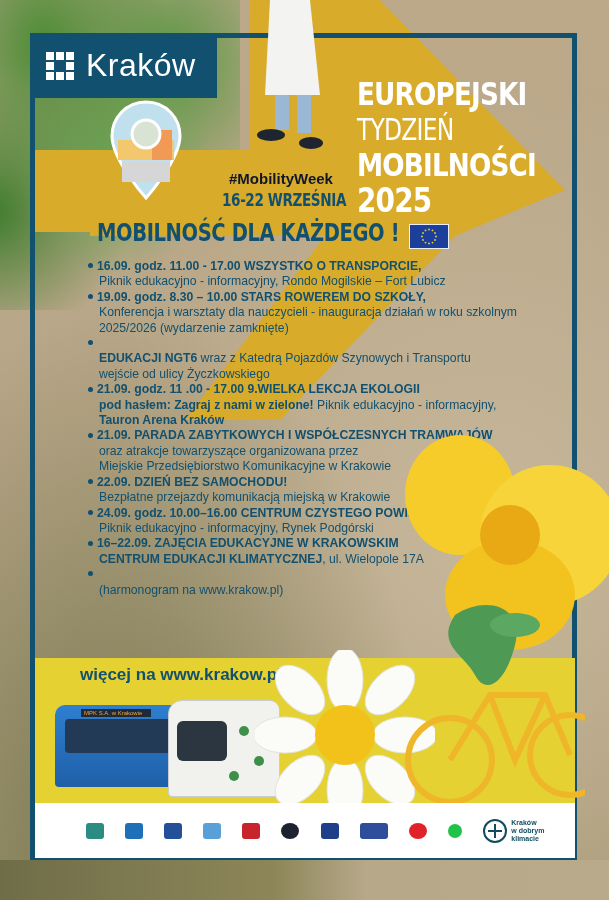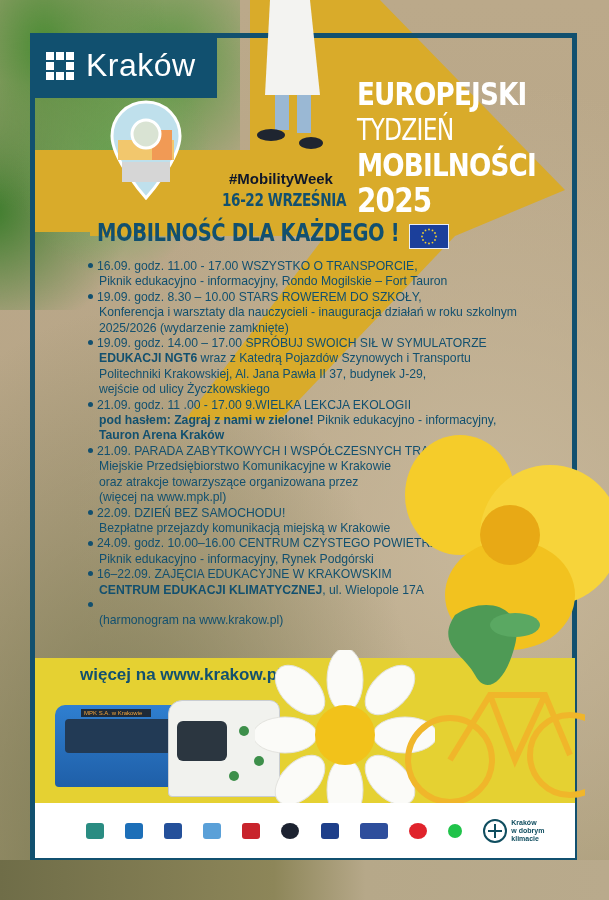--- a/index.html
+++ b/index.html
@@ -37,21 +37,21 @@
   .pin { position:absolute; left:108px; top:100px; width:76px; height:100px; }
   .hashtag { position:absolute; left:229px; top:170px; color:#0f172a; font-size:15px; font-weight:700; }
   .dates { position:absolute; left:222px; top:190px; color:#12506f; font-size:17px; font-weight:700;
     font-family:"DejaVu Sans", sans-serif; transform:scaleX(0.8); transform-origin:left; letter-spacing:-0.5px; }
   .tagline { position:absolute; left:97px; top:218px; color:#12506f; font-size:25px; font-weight:700;
     font-family:"DejaVu Sans", sans-serif; transform:scaleX(0.78); transform-origin:left; letter-spacing:-0.5px; white-space:nowrap; }
   .eu-flag { position:absolute; left:409px; top:224px; width:38px; height:23px; background:#1b3f9b;
     border:1px solid #e9eef8; }
   .events { position:absolute; left:88px; top:259px; width:470px; color:#12506f; font-size:12.2px; line-height:15.4px; }
   .event { margin:0; }
-  .event .head { font-weight:400;margin-top:8px; }
+  .event .head { font-weight:700;margin-top:8px; }
   .event .sub { padding-left:11px; font-weight:400; display:block; }
   .event .bullet { display:inline-block; width:5px; height:5px; border-radius:50%; background:#12506f;
     margin-right:4px; vertical-align:middle; position:relative; top:-1px; }
   .bottom-band { position:absolute; left:35px; top:658px; width:540px; height:145px; background:#e5d132; }
   .more-link { position:absolute; left:80px; top:665px; color:#12506f; font-size:17px; font-weight:700; }
   .bus1 { position:absolute; left:55px; top:705px; width:130px; height:82px; background:linear-gradient(180deg,#2f7fd0,#1f5fa8);
     border-radius:10px 12px 4px 4px; }
   .bus1 .wind { position:absolute; left:10px; top:14px; width:110px; height:34px; background:#223a55; border-radius:4px; }
   .bus1 .disp { position:absolute; left:26px; top:4px; width:70px; height:8px; background:#1e2a38; color:#f2a43a; font-size:6px;
     line-height:8px; padding-left:3px; box-sizing:border-box; }
@@ -142,43 +142,41 @@
       <circle cx="13" cy="15" r="0.9"></circle>
     <circle cx="12" cy="11.5" r="0.9"></circle>
       <circle cx="13" cy="8" r="0.9"></circle>
       <circle cx="15.5" cy="5.4" r="0.9"></circle>
   </g>
 </svg>
 
 <div class="events">
   <p class="event">
     <span class="bullet"></span><span class="head">16.09. godz. 11.00 - 17.00 WSZYSTKO O TRANSPORCIE,</span>
-    <span class="sub">Piknik edukacyjno - informacyjny, Rondo Mogilskie – Fort Tauron</span>
+    <span class="sub">Piknik edukacyjno - informacyjny, Rondo Mogilskie – Fort Lubicz</span>
   </p>
   <p class="event">
     <span class="bullet"></span><span class="head">19.09. godz. 8.30 – 10.00 STARS ROWEREM DO SZKOŁY,</span>
     <span class="sub">Konferencja i warsztaty dla nauczycieli - inauguracja działań w roku szkolnym</span>
     <span class="sub">2025/2026 (wydarzenie zamknięte)</span>
   </p>
   <p class="event">
-    <span class="bullet"></span><span class="head">19.09. godz. 14.00 – 17.00 SPRÓBUJ SWOICH SIŁ W SYMULATORZE</span>
+    <span class="bullet"></span>
     <span class="sub"><b>EDUKACJI NGT6</b><span> wraz z Katedrą Pojazdów Szynowych i Transportu</span></span>
-    <span class="sub">Politechniki Krakowskiej, Al. Jana Pawła II 37, budynek J-29,</span>
     <span class="sub">wejście od ulicy Życzkowskiego</span>
   </p>
   <p class="event">
     <span class="bullet"></span><span class="head">21.09. godz. 11 .00 - 17.00  9.WIELKA LEKCJA EKOLOGII</span>
     <span class="sub"><b>pod hasłem: Zagraj z nami w zielone!</b><span> Piknik edukacyjno - informacyjny,</span></span>
     <span class="sub"><b>Tauron Arena Kraków</b></span>
   </p>
   <p class="event">
     <span class="bullet"></span><span class="head">21.09. PARADA ZABYTKOWYCH I WSPÓŁCZESNYCH TRAMWAJÓW</span>
+    <span class="sub">oraz atrakcje towarzyszące organizowana przez</span>
     <span class="sub">Miejskie Przedsiębiorstwo Komunikacyjne w Krakowie</span>
-    <span class="sub">oraz atrakcje towarzyszące organizowana przez</span>
-    <span class="sub">(więcej na www.mpk.pl)</span>
   </p>
   <p class="event">
     <span class="bullet"></span><span class="head">22.09. DZIEŃ BEZ SAMOCHODU!</span>
     <span class="sub">Bezpłatne przejazdy komunikacją miejską w Krakowie</span>
   </p>
   <p class="event">
     <span class="bullet"></span><span class="head">24.09. godz. 10.00–16.00 CENTRUM CZYSTEGO POWIETRZA,</span>
     <span class="sub">Piknik edukacyjno - informacyjny, Rynek Podgórski</span>
   </p>
   <p class="event">

